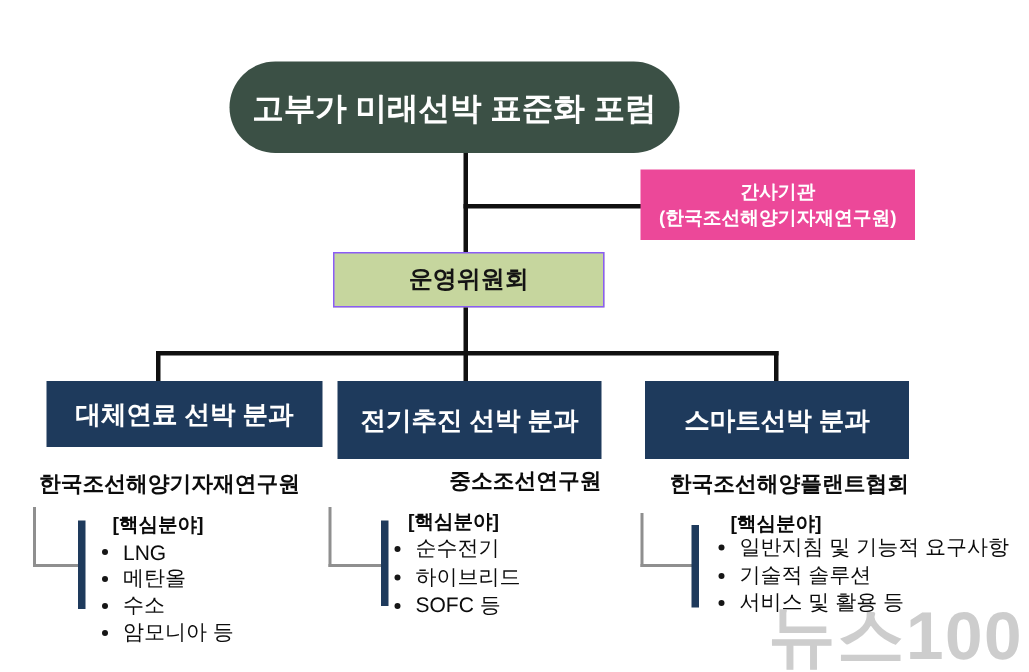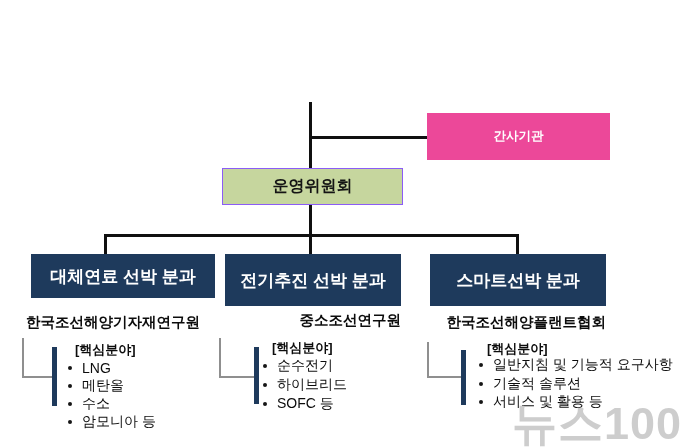--- a/index.html
+++ b/index.html
@@ -75,26 +75,30 @@
   .wm{
     left:512px;top:394px;font-size:45px;font-weight:800;letter-spacing:1px;
     color:rgba(198,198,198,0.88);text-shadow:2px 2px 0 #ffffff;white-space:nowrap;
   }
 </style>
 </head>
 <body>
 
 <div id="stage">
 
+  <div class="abs pill">
+    <span>고부가 미래선박 표준화 포럼</span>
+  </div>
 
   <div class="abs cline v1"></div>
   <div class="abs cline branch"></div>
 
   <div class="abs pink">
     <span>간사기관</span>
+    <span>(한국조선해양기자재연구원)</span>
   </div>
 
   <div class="abs green">
     <span>운영위원회</span>
   </div>
 
   <div class="abs cline v2"></div>
   <div class="abs cline rail"></div>
   <div class="abs cline drop-l"></div>
   <div class="abs cline drop-m"></div>

